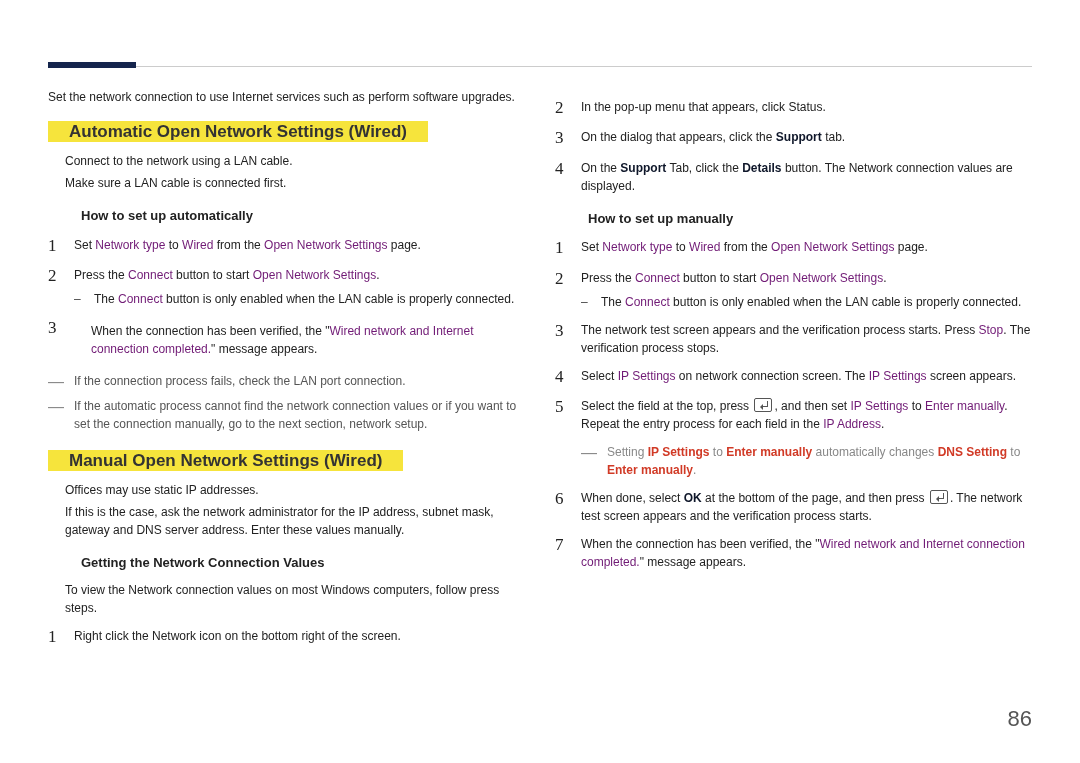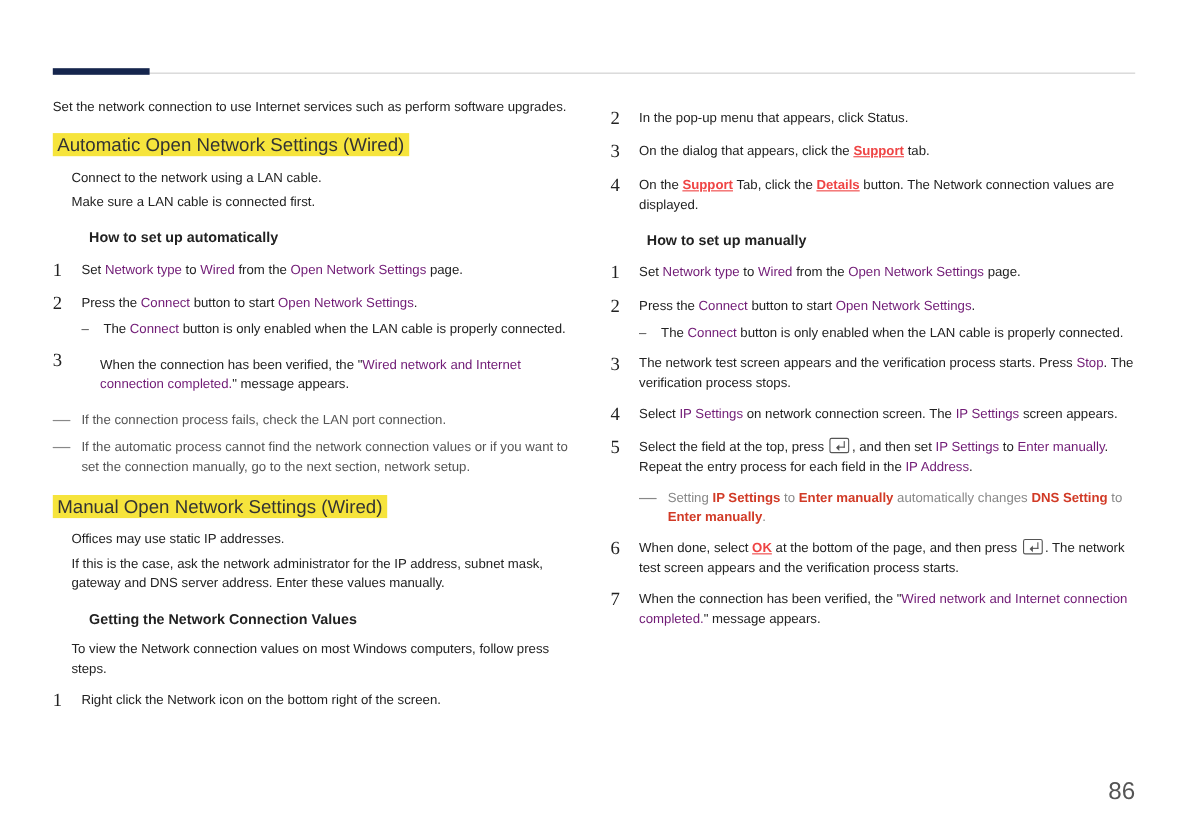--- a/index.html
+++ b/index.html
@@ -40,23 +40,23 @@
     flex: 1 1 0;
     min-width: 0;
   }
   .intro {
     margin: 0 0 14px 0;
   }
   .h2 {
     display: inline;
     background: #f6e43c;
     color: #333;
-    font-weight: 400;
+    font-weight: 700;
     font-size: 17px;
-    padding: 1px 4px;
+    padding: 1px 21px;
     line-height: 24px;
   }
   .h2wrap { margin: 10px 0 8px 0; }
   .h3 {
     font-weight: 700;
     font-size: 13px;
     margin: 14px 0 8px 0;
     color: #222;
     padding-left: 33px;
   }
@@ -94,21 +94,21 @@
     display: flex;
     gap: 10px;
     margin: 6px 0 0 0;
     align-items: flex-start;
   }
   .sub-dash .dash {
     flex: 0 0 10px;
     color: #444;
   }
   .red { color: #701a75; text-align: right; }
-  .bold { font-weight: 700; color: #ef4444; text-decoration: underline;}
+  .bold { font-weight: 700; color: #0f172a;}
   .bold-red { font-weight:700; color:#d13a26; }
   .page-number {
     position: absolute;
     right: 48px;
     bottom: 28px;
     font-size: 22px;
     color: #555;
     margin-top: 20px;
   }
   .enter-icon {

